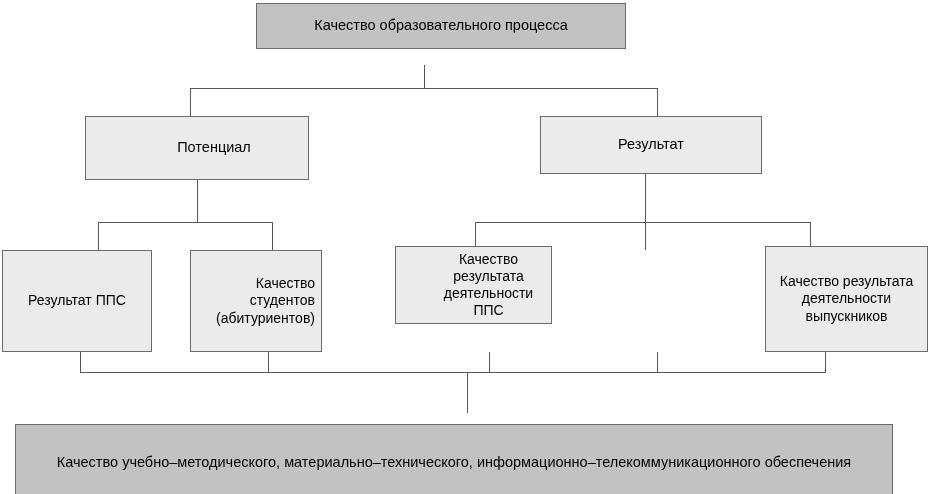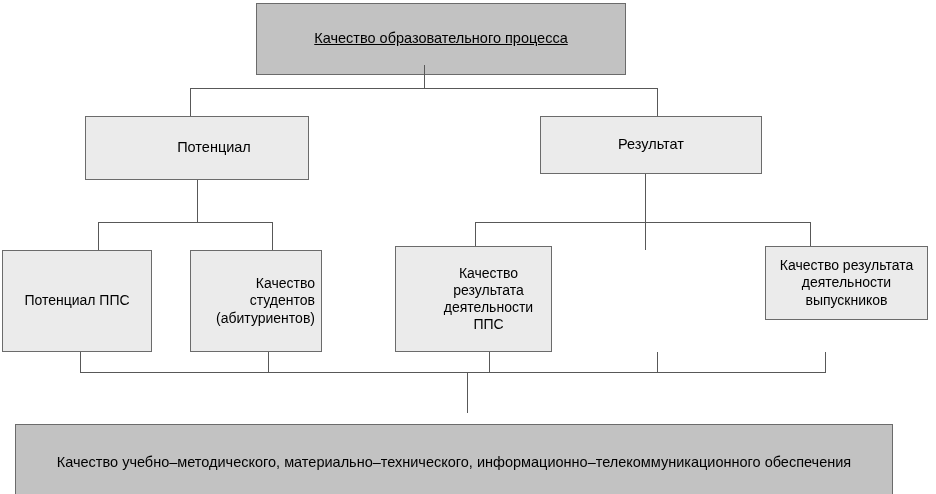--- a/index.html
+++ b/index.html
@@ -52,21 +52,21 @@
     background: #585858;
   }
   .conn.v { width: 1px; }
   .conn.h { height: 1px; }
 </style>
 </head>
 <body>
 
 <div id="diagram-root">
 
-  <div class="node level-root" style="left:256px; top:3px; width:370px; height:72px;text-decoration:underline;">
+  <div class="node level-root" style="left:256px; top:3px; width:370px; height:46px;">
     <span>Качество образовательного процесса</span>
   </div>
 
   <div class="conn v" style="left:424px; top:65px; height:23px;"></div>
   <div class="conn h" style="left:190px; top:88px; width:468px;"></div>
   <div class="conn v" style="left:190px; top:88px; height:28px;"></div>
   <div class="conn v" style="left:657px; top:88px; height:28px;"></div>
 
   <div class="node level-mid" style="left:85px; top:116px; width:224px; height:64px;padding-left:40px;">
     <span>Потенциал</span>
@@ -81,33 +81,33 @@
   <div class="conn v" style="left:98px; top:222px; height:28px;"></div>
   <div class="conn v" style="left:272px; top:222px; height:28px;"></div>
 
   <div class="conn v" style="left:645px; top:174px; height:48px;"></div>
   <div class="conn h" style="left:475px; top:222px; width:336px;"></div>
   <div class="conn v" style="left:475px; top:222px; height:28px;"></div>
   <div class="conn v" style="left:645px; top:222px; height:28px;"></div>
   <div class="conn v" style="left:810px; top:222px; height:28px;"></div>
 
   <div class="node level-leaf" style="left:2px; top:250px; width:150px; height:102px;">
-    <span>Потенциал ППС</span>
+    <span>Результат ППС</span>
   </div>
 
   <div class="node level-leaf" style="left:190px; top:250px; width:132px; height:102px;text-align:right;">
     <span>Качество студентов (абитуриентов)</span>
   </div>
 
-  <div class="node level-leaf" style="left:395px; top:246px; width:157px; height:106px;padding-left:36px;">
+  <div class="node level-leaf" style="left:395px; top:246px; width:157px; height:78px;padding-left:36px;">
     <span>Качество результата деятельности ППС</span>
   </div>
 
 
-  <div class="node level-leaf" style="left:765px; top:246px; width:163px; height:74px;justify-content:flex-end;">
+  <div class="node level-leaf" style="left:765px; top:246px; width:163px; height:106px;justify-content:flex-end;">
     <span>Качество результата деятельности выпускников</span>
   </div>
 
   <div class="conn v" style="left:80px; top:352px; height:20px;"></div>
   <div class="conn v" style="left:268px; top:352px; height:20px;"></div>
   <div class="conn v" style="left:489px; top:352px; height:20px;"></div>
   <div class="conn v" style="left:657px; top:352px; height:20px;"></div>
   <div class="conn v" style="left:825px; top:352px; height:20px;"></div>
   <div class="conn h" style="left:80px; top:372px; width:746px;"></div>
   <div class="conn v" style="left:467px; top:372px; height:41px;"></div>

